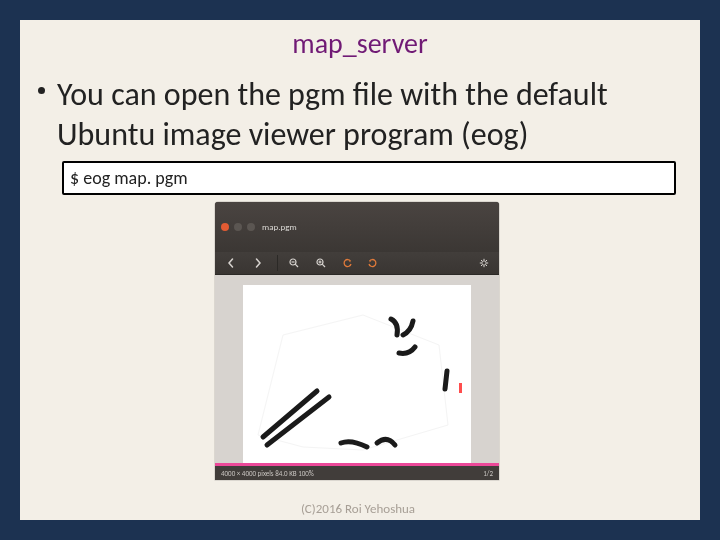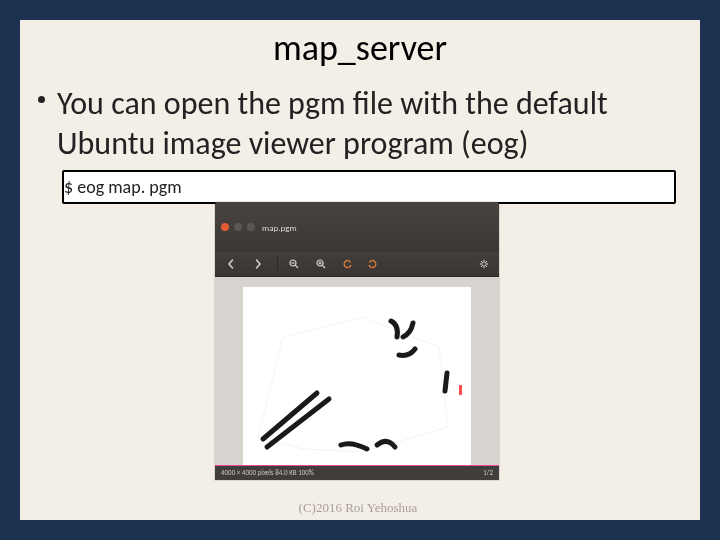--- a/index.html
+++ b/index.html
@@ -14,24 +14,24 @@
     box-sizing: border-box;
     width: 720px;
     height: 540px;
     border: 20px solid #1c3251;
     background: #f3efe7;
     position: relative;
     overflow: hidden;
   }
   .title {
     text-align: center;
-    font-size: 36px;
+    font-size: 28px;
     font-weight: 400;
     margin: 6px 0 14px 0;
-    color: #000000;
+    color: #701a75;
   }
   .bullet-row {
     display: flex;
     align-items: flex-start;
     padding: 0 18px 0 18px;
     font-size: 32px;
     color: #222;
     line-height: 1.25;
   }
   .bullet-dot {
@@ -42,21 +42,21 @@
     margin: 12px 12px 0 0;
     flex: 0 0 auto;
   }
   .bullet-text {
     flex: 1 1 auto;
   }
   .command-box {
     margin: 6px 24px 0 42px;
     border: 2px solid #000;
     background: #fff;
-    padding: 4px 0;
+    padding: 4px 6px;
     font-size: 18px;
     color: #222;
     border-radius: 2px;
   }
 
   
   .eog-window {
     position: absolute;
     left: 195px;
     top: 182px;
@@ -135,30 +135,29 @@
   }
   .eog-status {
     height: 16px;
     background: #413d3a;
     display: flex;
     align-items: center;
     justify-content: space-between;
     padding: 0 6px;
     font-size: 7px;
     color: #c9c5c1;
-    border-top: 1px solid #ec4899;
+    border-top: 3px solid #ec4899;
   }
 
   .footer {
     position: absolute;
     left: 0; right: 4px; bottom: 4px;
     text-align: center;
     font-size: 13px;
     color: #a79f96;
-    font-family: Liberation Serif, serif;
   }
 </style>
 </head>
 <body>
 
 <div class="slide">
 
   <h1 class="title">map_server</h1>
 
   <div class="bullet-row">

